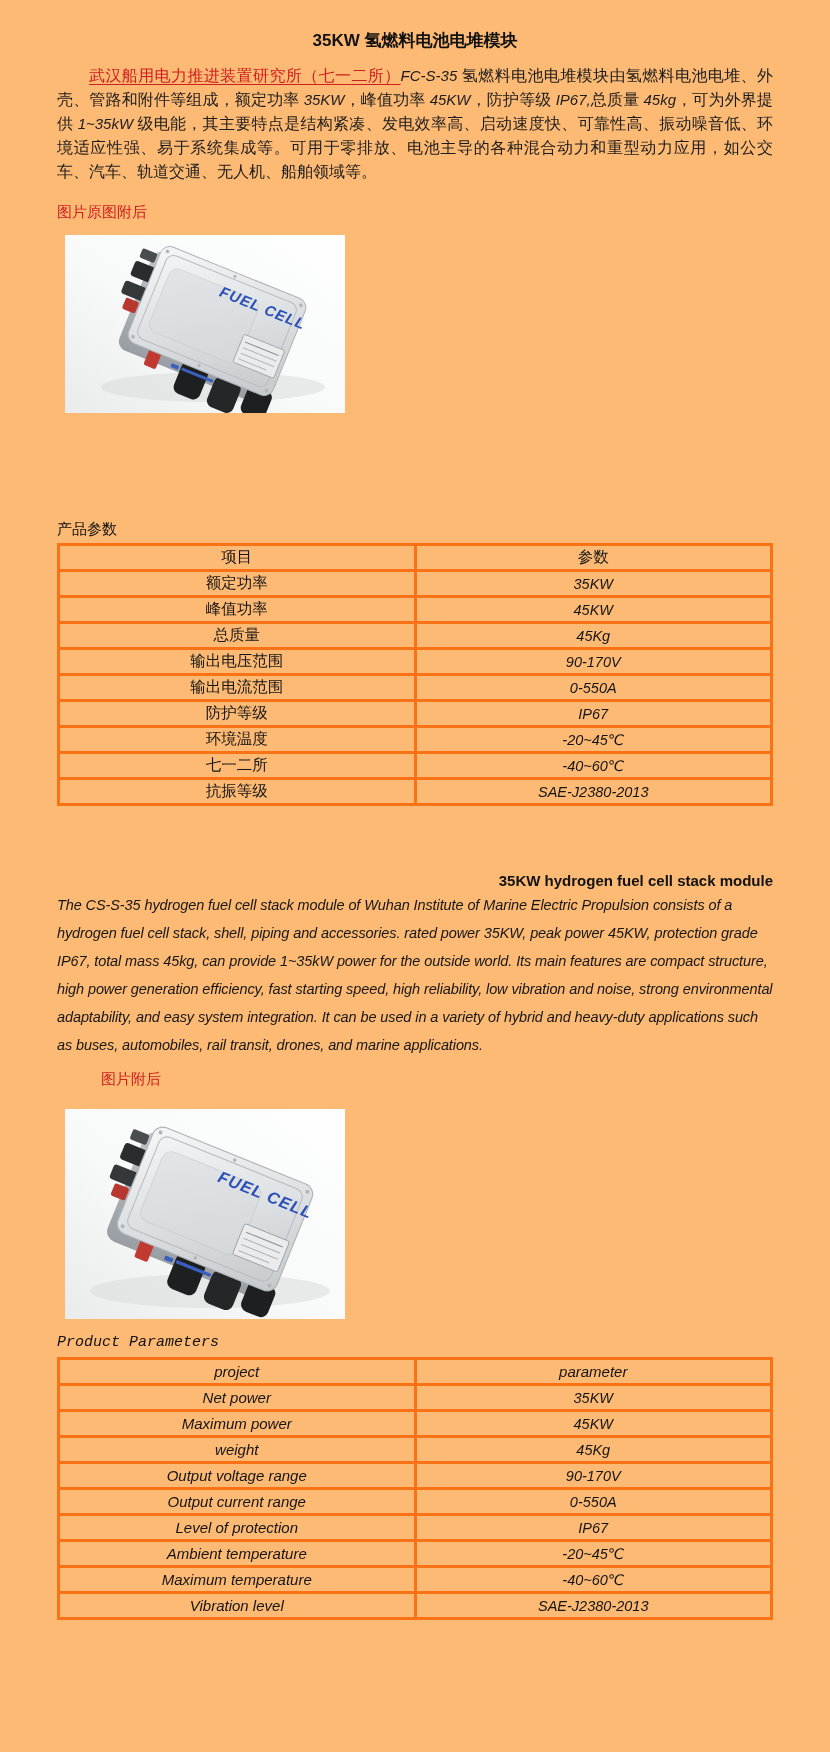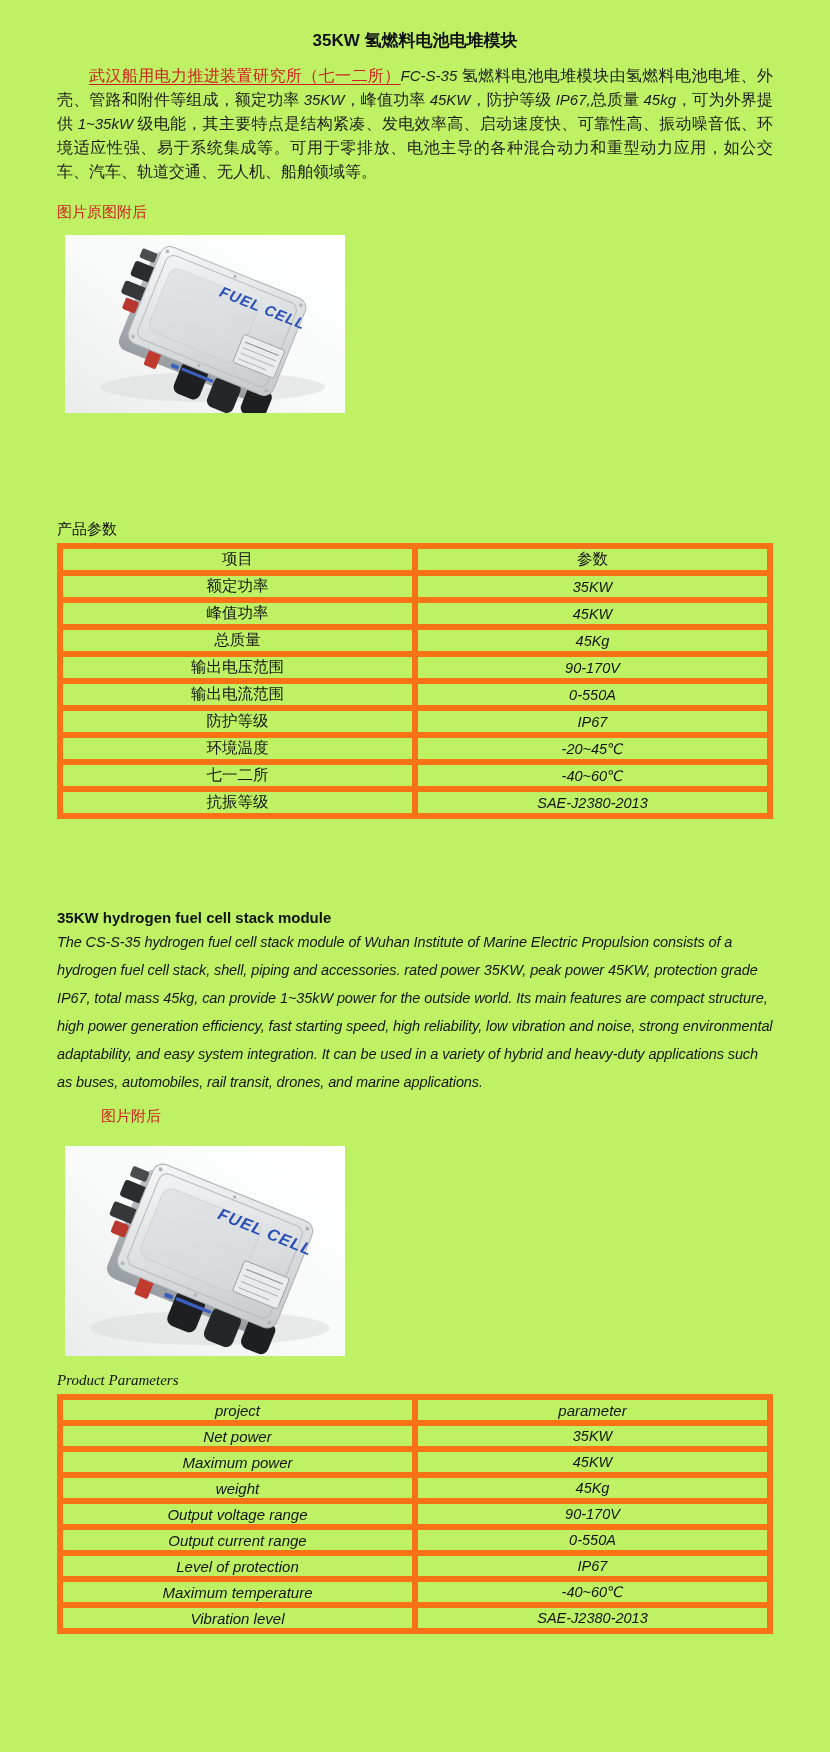--- a/index.html
+++ b/index.html
@@ -1,46 +1,46 @@
 <!DOCTYPE html>
 <html><head>
 <meta charset="utf-8">
 <style>
   * { margin:0; padding:0; box-sizing:border-box; }
   html,body { background:#ffffff; }
   body { width:830px; font-family:"Liberation Serif","DejaVu Serif",serif; color:#1c1c1c; }
-  .page { width:830px; height:1752px; overflow:hidden; padding:30px 57px 0 57px; background:#bef264; }
+  .page { width:830px; height:1752px; overflow:hidden; padding:30px 57px 0 57px; background:#fdba74; }
 
   .doc-title { text-align:center; font-family:"Liberation Sans","DejaVu Sans",sans-serif;
                font-weight:bold; font-size:17px; line-height:22px; color:#111; }
 
   .para-zh { margin-top:12px; font-size:16px; line-height:24px; text-indent:2em; text-align:justify; }
   .seg-red { color:#cf1e1e; text-decoration:underline; text-underline-offset:3px; }
   .seg-latin { font-family:"Liberation Sans","DejaVu Sans",sans-serif; font-style:italic; font-size:15px; }
 
   .red-caption { margin-top:18px; color:#cf1e1e; font-size:15px; line-height:20px; }
 
   .img-frame { margin-top:13px; margin-left:8px; display:block; }
 
   .tbl-label-zh { margin-top:106px; font-size:15px; line-height:20px; color:#111; }
-  .tbl-label-en { margin-top:14px; font-family:Liberation Serif, serif;
+  .tbl-label-en { margin-top:14px; font-family:Liberation Mono, monospace;
                   font-style:italic; font-size:15px; line-height:20px; color:#111; }
 
   table.params { width:716px; border-collapse:collapse; table-layout:fixed; margin-top:4px;
                  border:2px solid #2b2b2b; }
-  table.params td { border:6px solid #f97316; height:26px; text-align:center; vertical-align:middle;
+  table.params td { border:3px solid #f97316; height:26px; text-align:center; vertical-align:middle;
                     padding:0 4px; overflow:hidden; white-space:nowrap; }
   table.params tr.hdr td { border-bottom:2px solid #2b2b2b; }
   .cell-zh { font-size:15.5px; color:#151515; }
   .cell-val { font-family:"Liberation Sans","DejaVu Sans",sans-serif; font-style:italic;
               font-size:14.5px; color:#141414; }
   .cell-en { font-family:"Liberation Sans","DejaVu Sans",sans-serif; font-style:italic;
              font-size:15px; color:#141414;margin-top:40px; }
 
-  .title-en { margin-top:88px; text-align:left; font-family:"Liberation Sans","DejaVu Sans",sans-serif;
+  .title-en { margin-top:64px; text-align:right; font-family:"Liberation Sans","DejaVu Sans",sans-serif;
               font-weight:bold; font-size:15px; line-height:21px; color:#111; }
   .para-en { font-family:"Liberation Sans","DejaVu Sans",sans-serif; font-style:italic;
              font-size:14.5px; line-height:28px; letter-spacing:-0.1px; color:#161616; text-align:left; }
   .caption2 { margin-top:10px;margin-left:44px; }
   .img-frame2 { margin-top:20px; }
 </style>
 </head>
 <body>
 
 <div class="page">
@@ -240,20 +240,24 @@
         </tr>
     <tr>
           <td class="cell-en">Output current range</td>
           <td class="cell-val">0-550A</td>
         </tr>
     <tr>
           <td class="cell-en">Level of protection</td>
           <td class="cell-val">IP67</td>
         </tr>
     <tr>
+          <td class="cell-en">Ambient temperature</td>
+          <td class="cell-val">-20~45℃</td>
+        </tr>
+    <tr>
           <td class="cell-en">Maximum temperature</td>
           <td class="cell-val">-40~60℃</td>
         </tr>
     <tr>
           <td class="cell-en">Vibration level</td>
           <td class="cell-val">SAE-J2380-2013</td>
         </tr>
   </tbody>
     </table>
 

